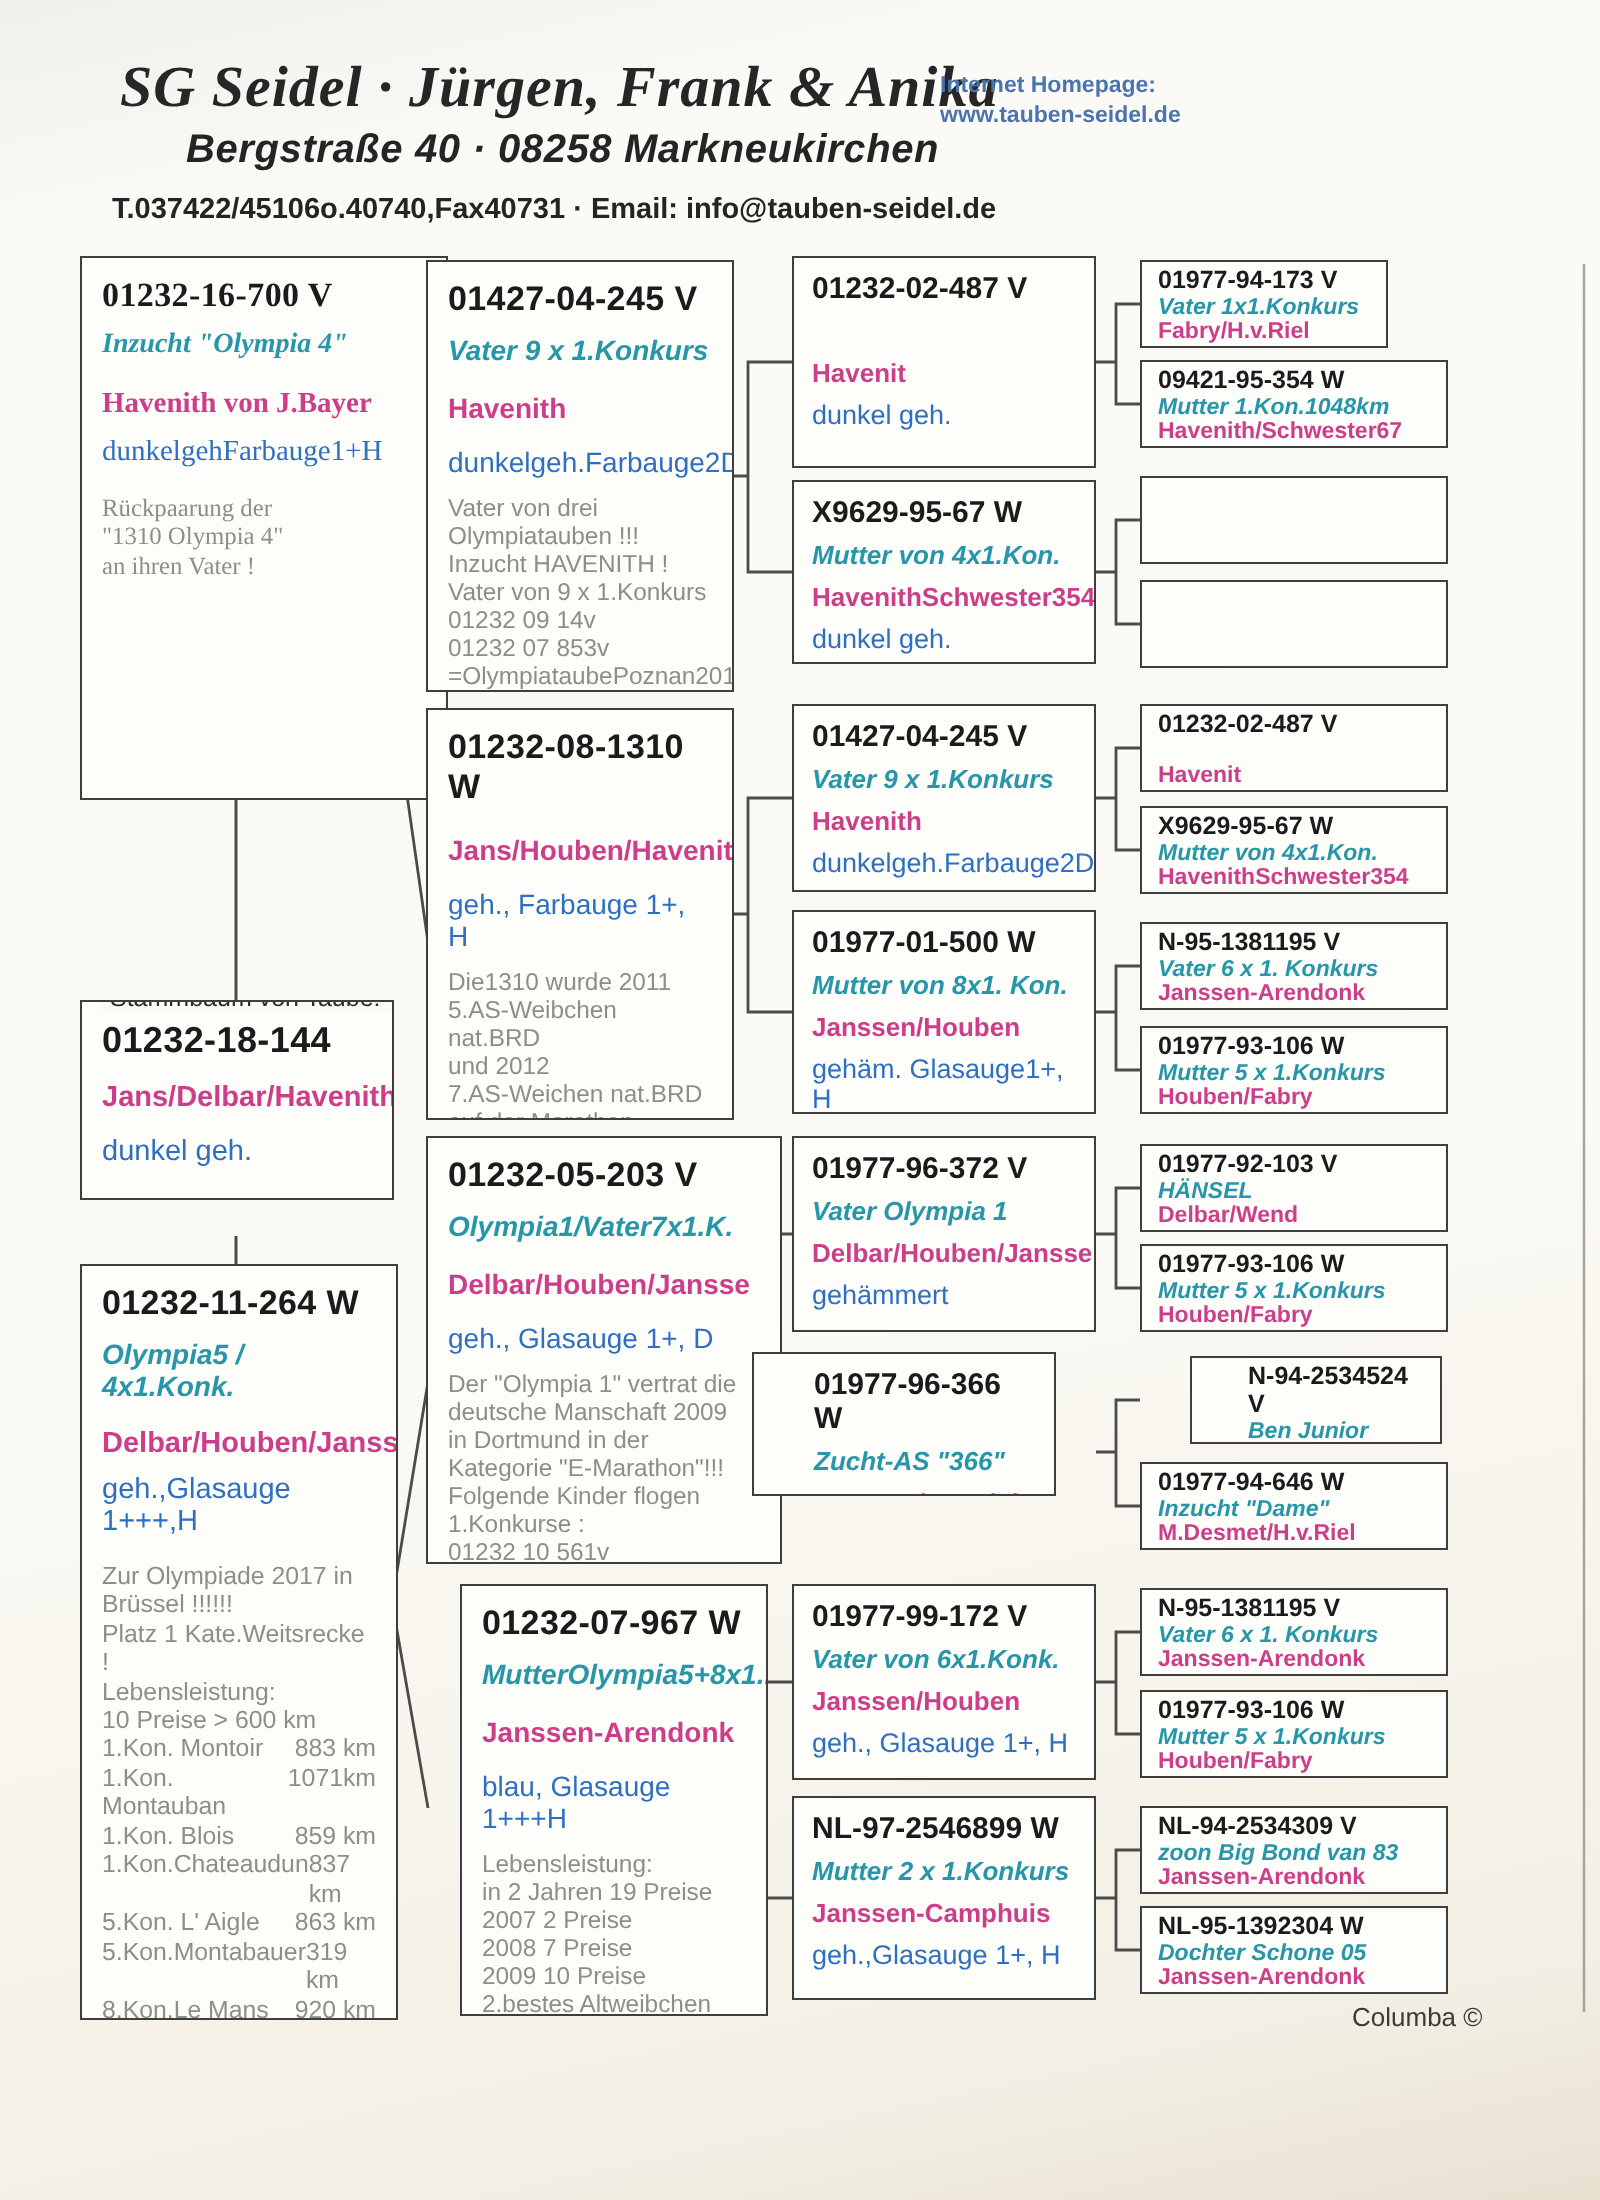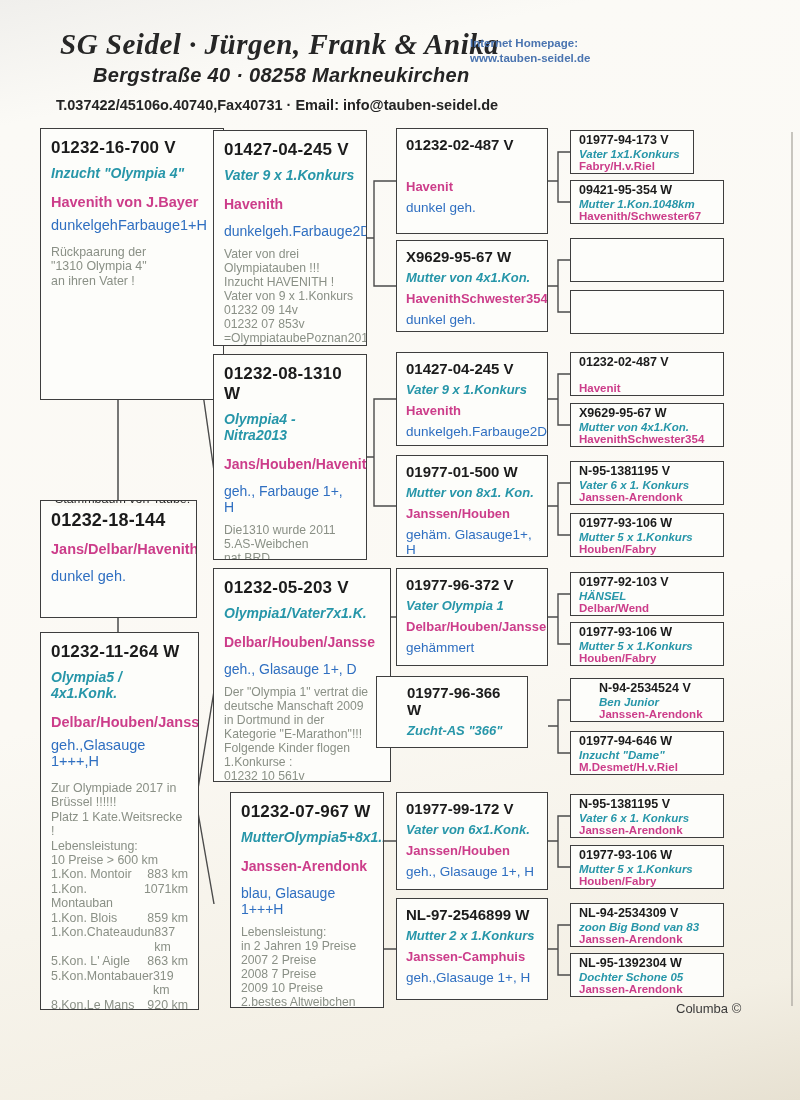--- a/index.html
+++ b/index.html
@@ -60,31 +60,31 @@
   <div class="h-contact">T.037422/45106o.40740,Fax40731  ·  Email: info@tauben-seidel.de</div>
 
   <svg class="connectors" width="800" height="1100" viewBox="0 0 800 1100">
     <path d="M118 400 V500 M118 618 V632" stroke="#4b4b4b" stroke-width="1.5" fill="none"></path>
     <path d="M196 345 L214 183 M196 345 L214 471 M196 801 L214 691 M196 801 L214 904" stroke="#4b4b4b" stroke-width="1.4" fill="none"></path>
     <path d="M367 238 H374 M396 181 H374 V286 H396 M367 457 H374 M396 399 H374 V506 H396 M367 675 H374 M396 617 H374 V726 H396 M367 900 H374 M396 841 H374 V949 H396" stroke="#4b4b4b" stroke-width="1.4" fill="none"></path>
     <path d="M548 181 H558 M570 152 H558 V202 H570 M548 286 H558 M570 260 H558 V312 H570 M548 399 H558 M570 374 H558 V425 H570 M548 506 H558 M570 483 H558 V535 H570 M548 617 H558 M570 594 H558 V644 H570 M548 726 H558 M570 700 H558 V753 H570 M548 841 H558 M570 816 H558 V867 H570 M548 949 H558 M570 925 H558 V975 H570" stroke="#4b4b4b" stroke-width="1.4" fill="none"></path>
     <path d="M792 132 V1006" stroke="#a6a29a" stroke-width="1.2" fill="none"></path>
   </svg>
 
-  <div class="box g1" style="left:40px; top:128px; width:184px; height:272px;">
+  <div class="box g1" style="left:40px; top:128px; width:184px; height:272px;font-family:Liberation Serif, serif;">
     <div class="ring">01232-16-700 V</div>
     <div class="title">Inzucht "Olympia 4"</div>
     <div class="family">Havenith von J.Bayer</div>
     <div class="desc">dunkelgehFarbauge1+H</div>
     <div class="notes">Rückpaarung der
       "1310 Olympia 4"
 an ihren Vater !</div>
   </div>
 
-  <div class="box g1 subject" style="left:40px; top:500px; width:157px; height:118px;">
+  <div class="box g1 subject" style="left:40px; top:500px; width:157px; height:100px;">
     <div class="frame-label">Stammbaum von Taube:</div>
     <div class="ring">01232-18-144</div>
     <div class="family">Jans/Delbar/Havenith</div>
     <div class="desc">dunkel geh.</div>
   </div>
 
   <div class="box g1" style="left:40px; top:632px; width:159px; height:378px;">
     <div class="ring">01232-11-264 W</div>
     <div class="title">Olympia5 / 4x1.Konk.</div>
     <div class="family">Delbar/Houben/Jansse</div>
@@ -136,21 +136,20 @@
 Olympiatauben !!!
 Inzucht HAVENITH !
 Vater von 9 x 1.Konkurs
 01232 09 14v
 01232 07 853v
 =OlympiataubePoznan2011
 01232 08 1310w 2x1.K.</div>
   </div>
   <div class="box g2" style="left:213px; top:354px; width:154px; height:206px;">
     <div class="ring">01232-08-1310 W</div>
-    <div class="title">Olympia4 - Nitra2013</div>
     <div class="family">Jans/Houben/Havenith</div>
     <div class="desc">geh., Farbauge 1+, H</div>
     <div class="notes">Die1310 wurde 2011
 5.AS-Weibchen nat.BRD
 und 2012
 7.AS-Weichen nat.BRD
 auf der Marathon Distanz.
 Dazu errang sie zwei
 1.Konkurse ab Le Mans am
 25.07.11 und 22.07.12  bei</div>
@@ -276,21 +275,21 @@
   <div class="box g4" style="left:570px; top:572px; width:154px; height:44px;">
     <div class="ring">01977-92-103 V</div>
     <div class="title">HÄNSEL</div>
     <div class="family">Delbar/Wend</div>
   </div>
   <div class="box g4" style="left:570px; top:622px; width:154px; height:44px;">
     <div class="ring">01977-93-106 W</div>
     <div class="title">Mutter 5 x 1.Konkurs</div>
     <div class="family">Houben/Fabry</div>
   </div>
-  <div class="box g4" style="left:570px; top:678px; width:154px; height:44px;padding-left:28px;">
+  <div class="box g4" style="left:595px; top:678px; width:126px; height:44px;padding-left:28px;">
     <div class="ring">N-94-2534524 V</div>
     <div class="title">Ben Junior</div>
     <div class="family">Janssen-Arendonk</div>
   </div>
   <div class="box g4" style="left:570px; top:731px; width:154px; height:44px;">
     <div class="ring">01977-94-646 W</div>
     <div class="title">Inzucht "Dame"</div>
     <div class="family">M.Desmet/H.v.Riel</div>
   </div>
   <div class="box g4" style="left:570px; top:794px; width:154px; height:44px;">

